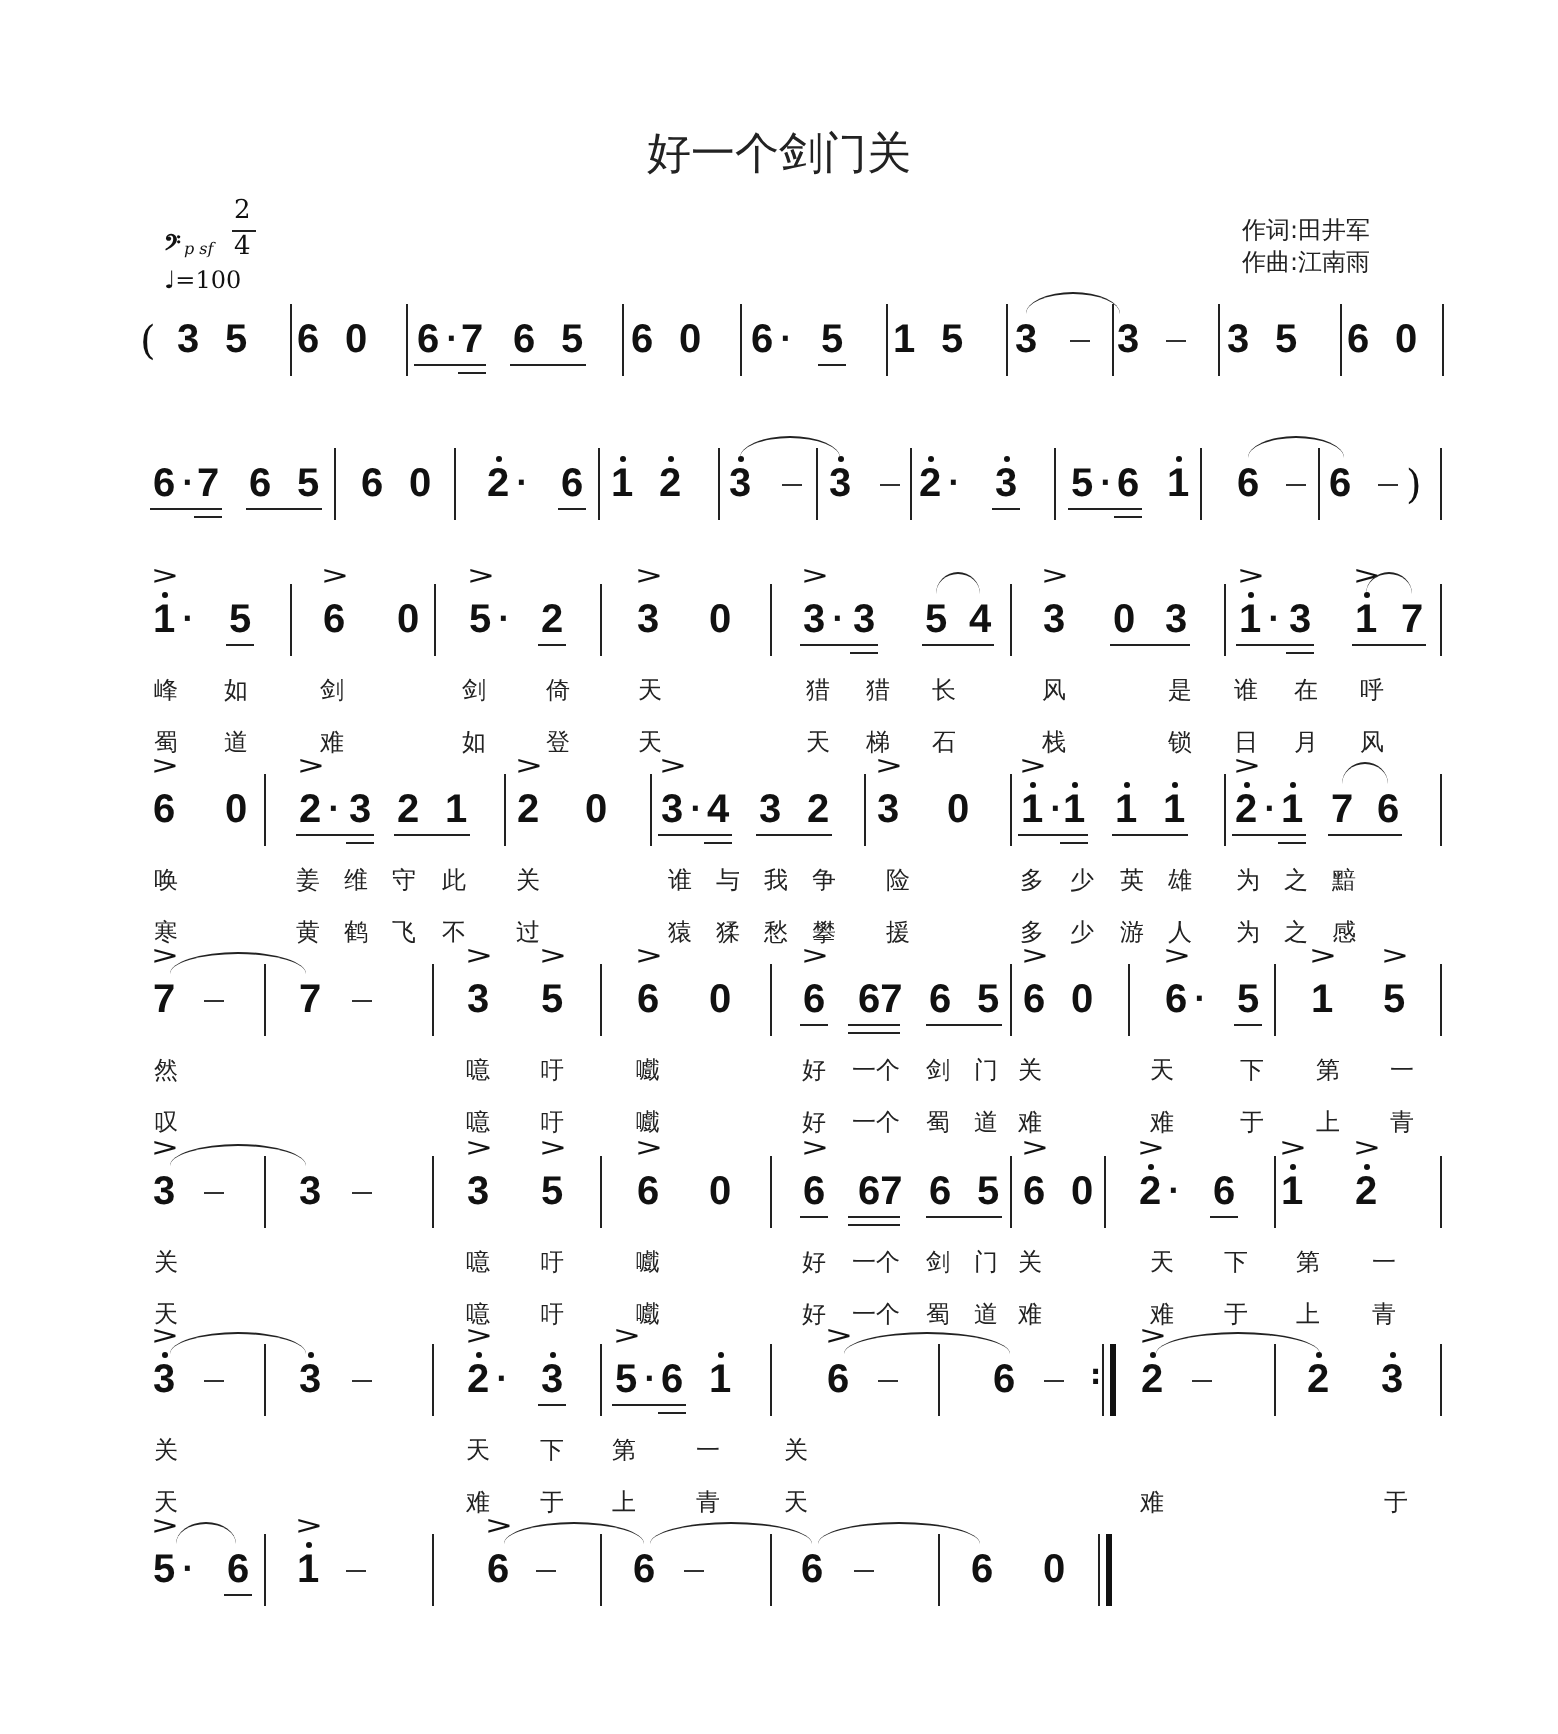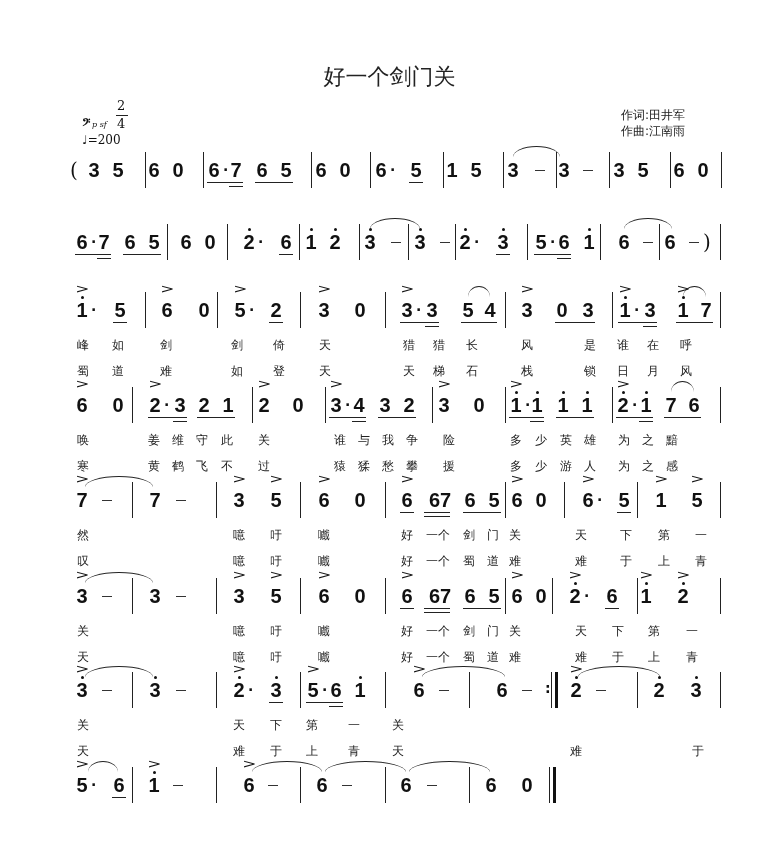--- a/index.html
+++ b/index.html
@@ -33,21 +33,21 @@
   <div>作词:田井军</div>
   <div>作曲:江南雨</div>
 </div>
 
 <div class="meta">
   <span class="ts-num" style="top:0">2</span>
   <span class="ts-line"></span>
   <span class="ts-num" style="top:18px">4</span>
   <span class="clef">𝄢</span>
   <span class="dyn">p sf</span>
-  <span class="tempo"><span>♩</span><span>=200</span></span>
+  <span class="tempo"><span>♩</span><span>=100</span></span>
 </div>
 
 <div id="score">
     <div class="paren" style="left: 70px; top: 158px;">(</div>
     <div class="n" style="left: 87px; top: 160px;">3</div>
     <div class="n" style="left: 111px; top: 160px;">5</div>
     <div class="bar" style="left: 145px; top: 152px;"></div>
     <div class="n" style="left: 147px; top: 160px;">6</div>
     <div class="n" style="left: 171px; top: 160px;">0</div>
     <div class="bar" style="left: 203px; top: 152px;"></div>

